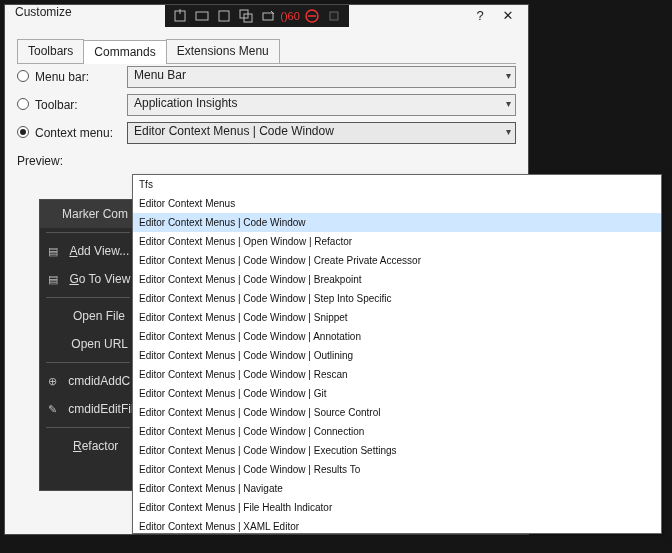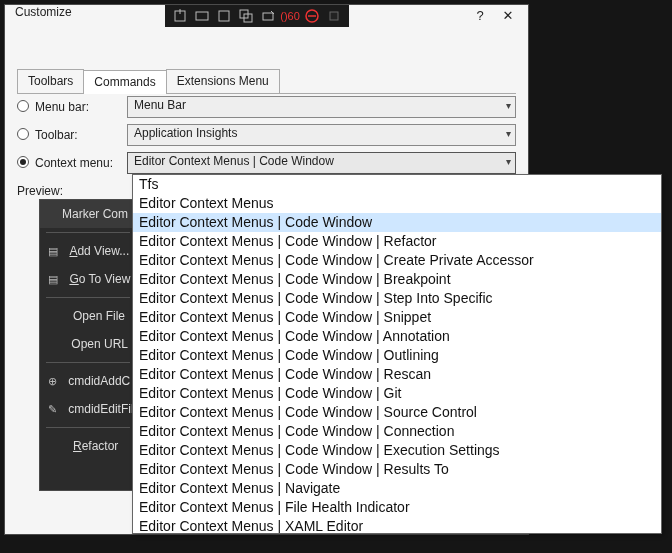--- a/index.html
+++ b/index.html
@@ -17,21 +17,21 @@
     position: absolute; left: 160px; top: 0; height: 22px;
     background: #1b1b1b; display: flex; align-items: center; gap: 4px; padding: 0 6px;
   }
   .tb-ico { width: 18px; height: 18px; display:flex; align-items:center; justify-content:center; color:#ddd; font-size:11px;}
   .titlebar .spacer { flex: 1; }
   .titlebar .help, .titlebar .close {
     width: 28px; height: 20px; display:flex; align-items:center; justify-content:center;
     font-size: 13px; color:#222; cursor:pointer;
   }
   .content { padding: 8px 12px; font-size: 12px; color: #222; }
-  .tabs { display:flex; border-bottom:1px solid #aaa;margin-top:30px; }
+  .tabs { display:flex; border-bottom:1px solid #aaa; }
   .tab {
     padding: 4px 10px 5px; border:1px solid #aaa; border-bottom:none;
     background:#f5f5f5; margin-right:-1px; font-size:12px; color:#222; cursor:pointer;
   }
   .tab.active { background:#fff; position:relative; top:1px; }
   .instr { margin: 10px 0 6px; }
   .row { display:flex; align-items:center; height:26px; margin-bottom:2px; }
   .radio-col { width: 110px; display:flex; align-items:flex-start; gap:6px; }
   .radio {
     width:12px; height:12px; border:1px solid #555; border-radius:50%;
@@ -57,21 +57,21 @@
   .pv-ico { width:14px; height:14px; display:inline-flex; align-items:center; justify-content:center; color:#bbb; font-size:11px; }
   .pv-sep { height:1px; background:#555; margin:4px 6px; }
   .pv-label u { text-decoration: underline; }
   .dropdown {
     position:absolute; left:132px; top:174px; width:530px; height:360px;
     background:#fff; border:1px solid #666; overflow-y:auto; overflow-x:hidden;
     box-shadow: 2px 2px 4px rgba(0,0,0,.25);
     z-index:10;
   }
   .dd-item {
-    height:19px; line-height:19px; padding:0 6px; font-size:14px; color:#111;
+    height:19px; line-height:19px; padding:0 6px; font-size:10px; color:#111;
     white-space:nowrap; cursor:pointer;
   }
   .dd-item.sel { background:#cfe7ff; }
   
   .dropdown::-webkit-scrollbar { width:16px; }
   .dropdown::-webkit-scrollbar-thumb { background:#c0c0c0; border:1px solid #888;}
   .dropdown::-webkit-scrollbar-track { background:#eee; }
 </style>
 </head>
 <body>
@@ -209,21 +209,21 @@
         <span class="pv-ico"></span>
         <span class="pv-label"><u>R</u>efactor</span>
       </div>
     </div>
 </div>
 
 <div class="dropdown" id="dropdown">
     <div class="dd-item">Tfs</div>
     <div class="dd-item">Editor Context Menus</div>
     <div class="dd-item sel">Editor Context Menus | Code Window</div>
-    <div class="dd-item">Editor Context Menus | Code Window | Refactor</div>
+    <div class="dd-item">Editor Context Menus | Open Window | Refactor</div>
     <div class="dd-item">Editor Context Menus | Code Window | Create Private Accessor</div>
     <div class="dd-item">Editor Context Menus | Code Window | Breakpoint</div>
     <div class="dd-item">Editor Context Menus | Code Window | Step Into Specific</div>
     <div class="dd-item">Editor Context Menus | Code Window | Snippet</div>
     <div class="dd-item">Editor Context Menus | Code Window | Annotation</div>
     <div class="dd-item">Editor Context Menus | Code Window | Outlining</div>
     <div class="dd-item">Editor Context Menus | Code Window | Rescan</div>
     <div class="dd-item">Editor Context Menus | Code Window | Git</div>
     <div class="dd-item">Editor Context Menus | Code Window | Source Control</div>
     <div class="dd-item">Editor Context Menus | Code Window | Connection</div>

